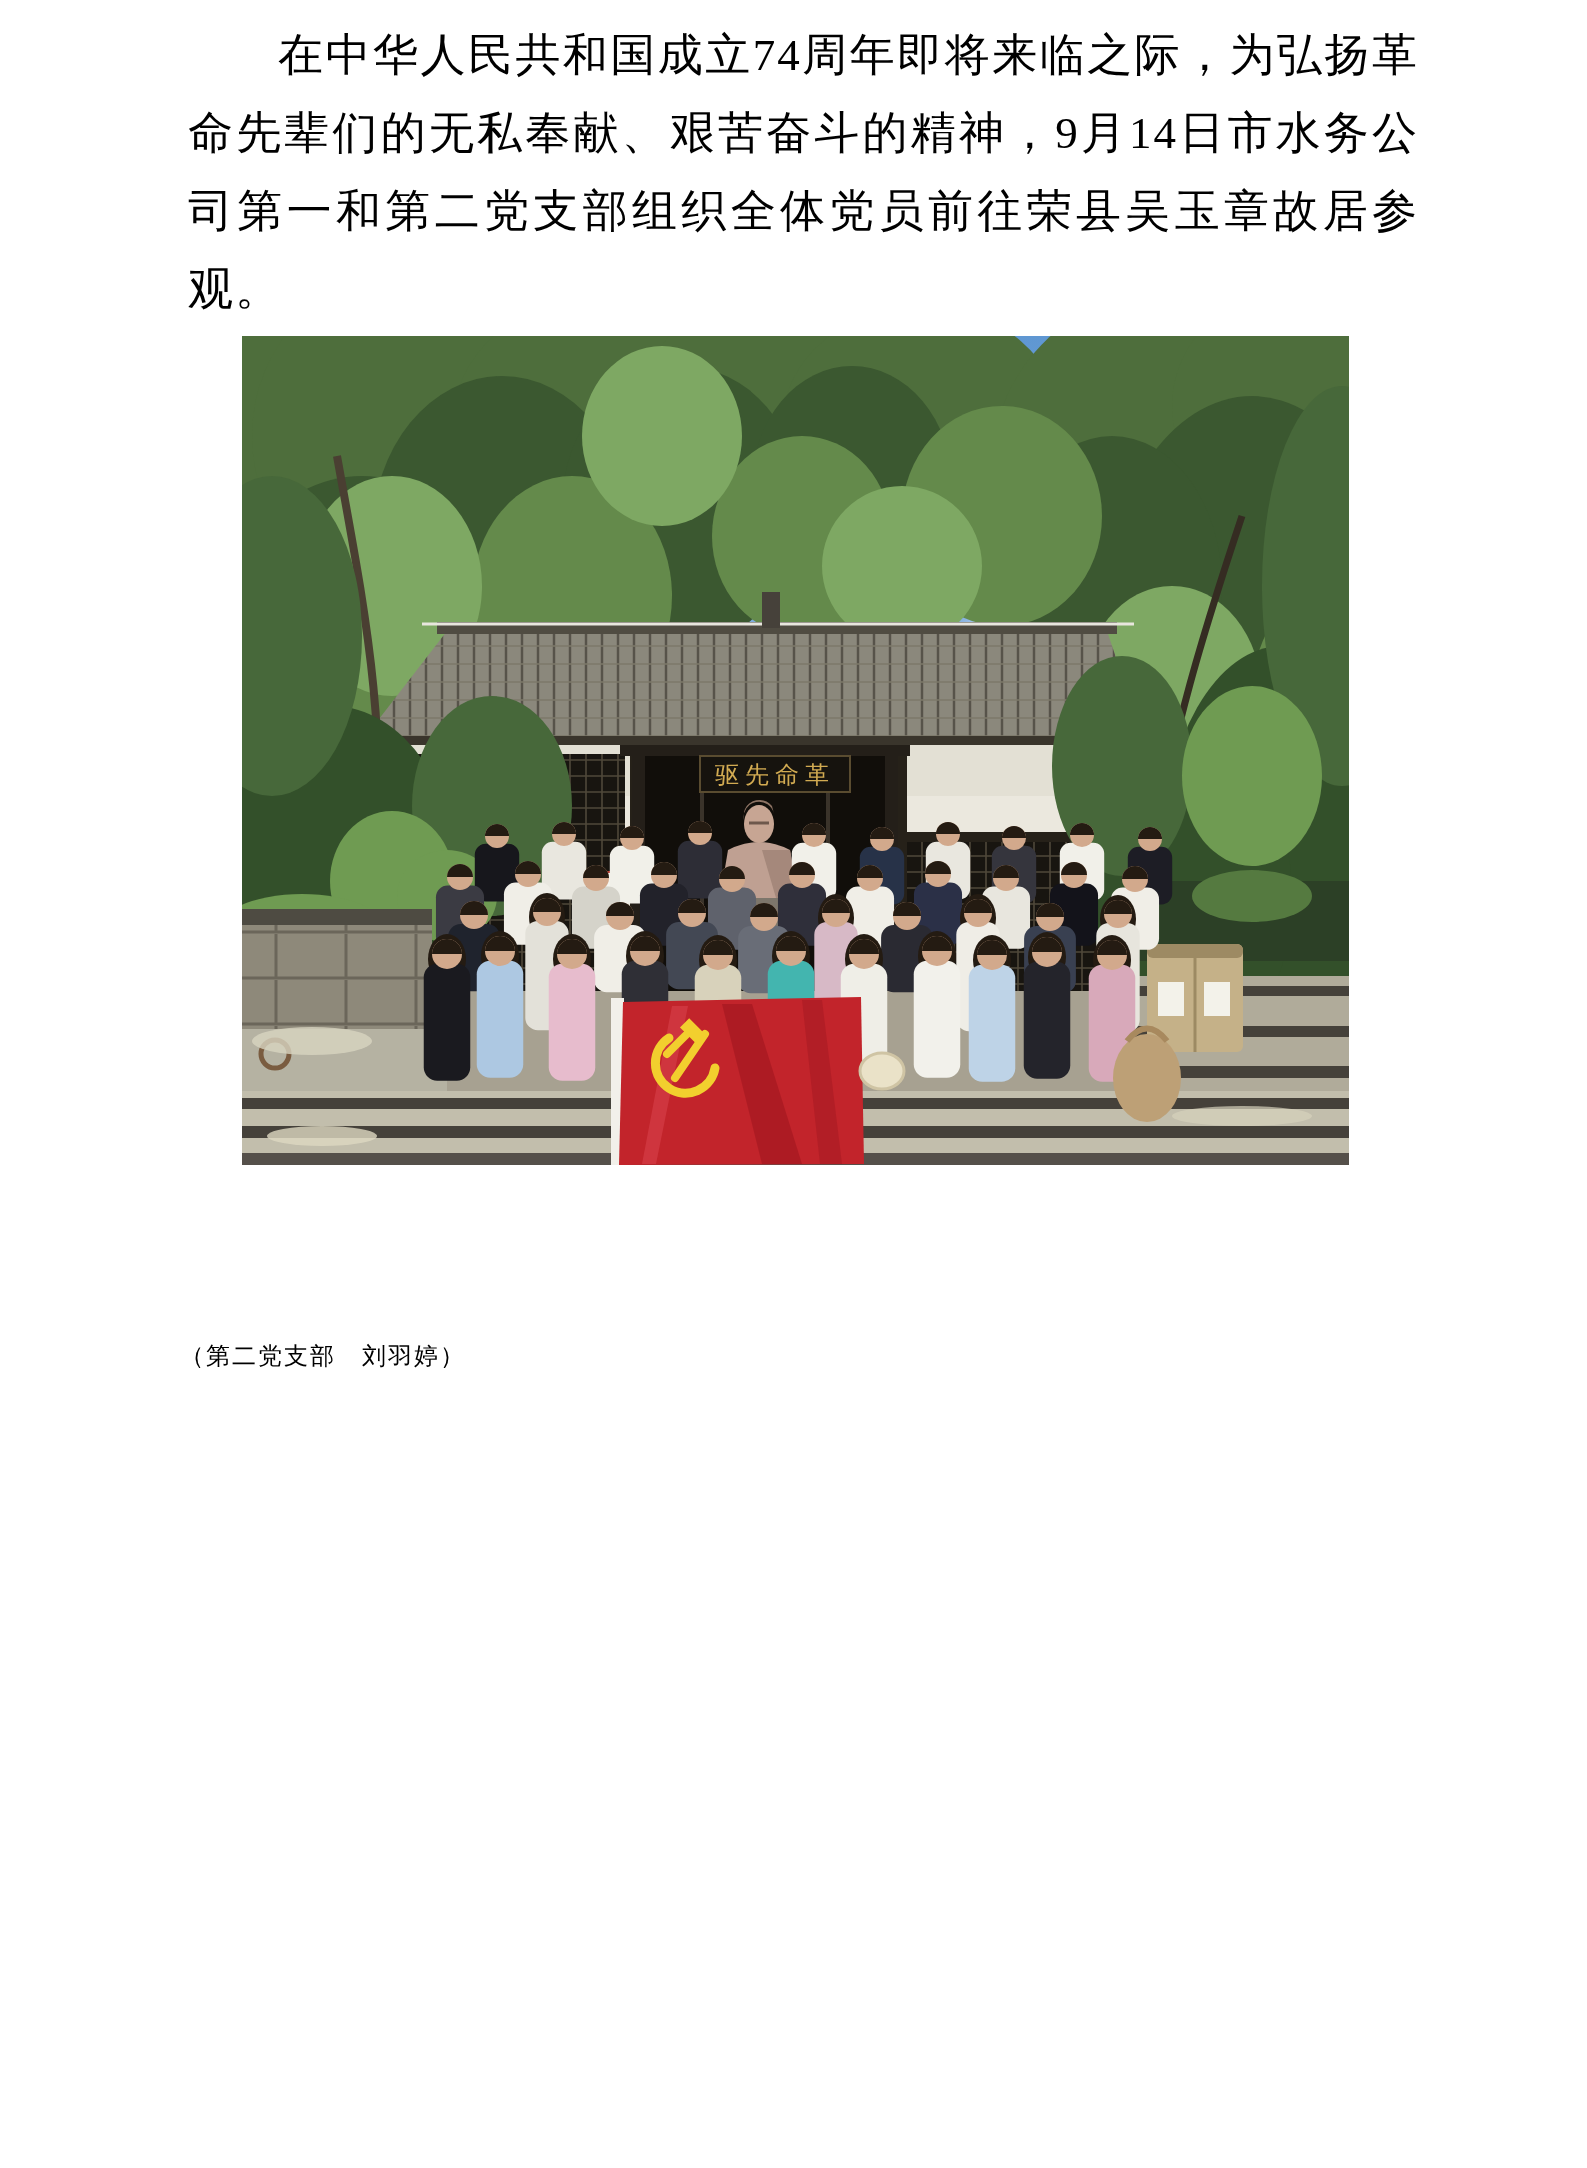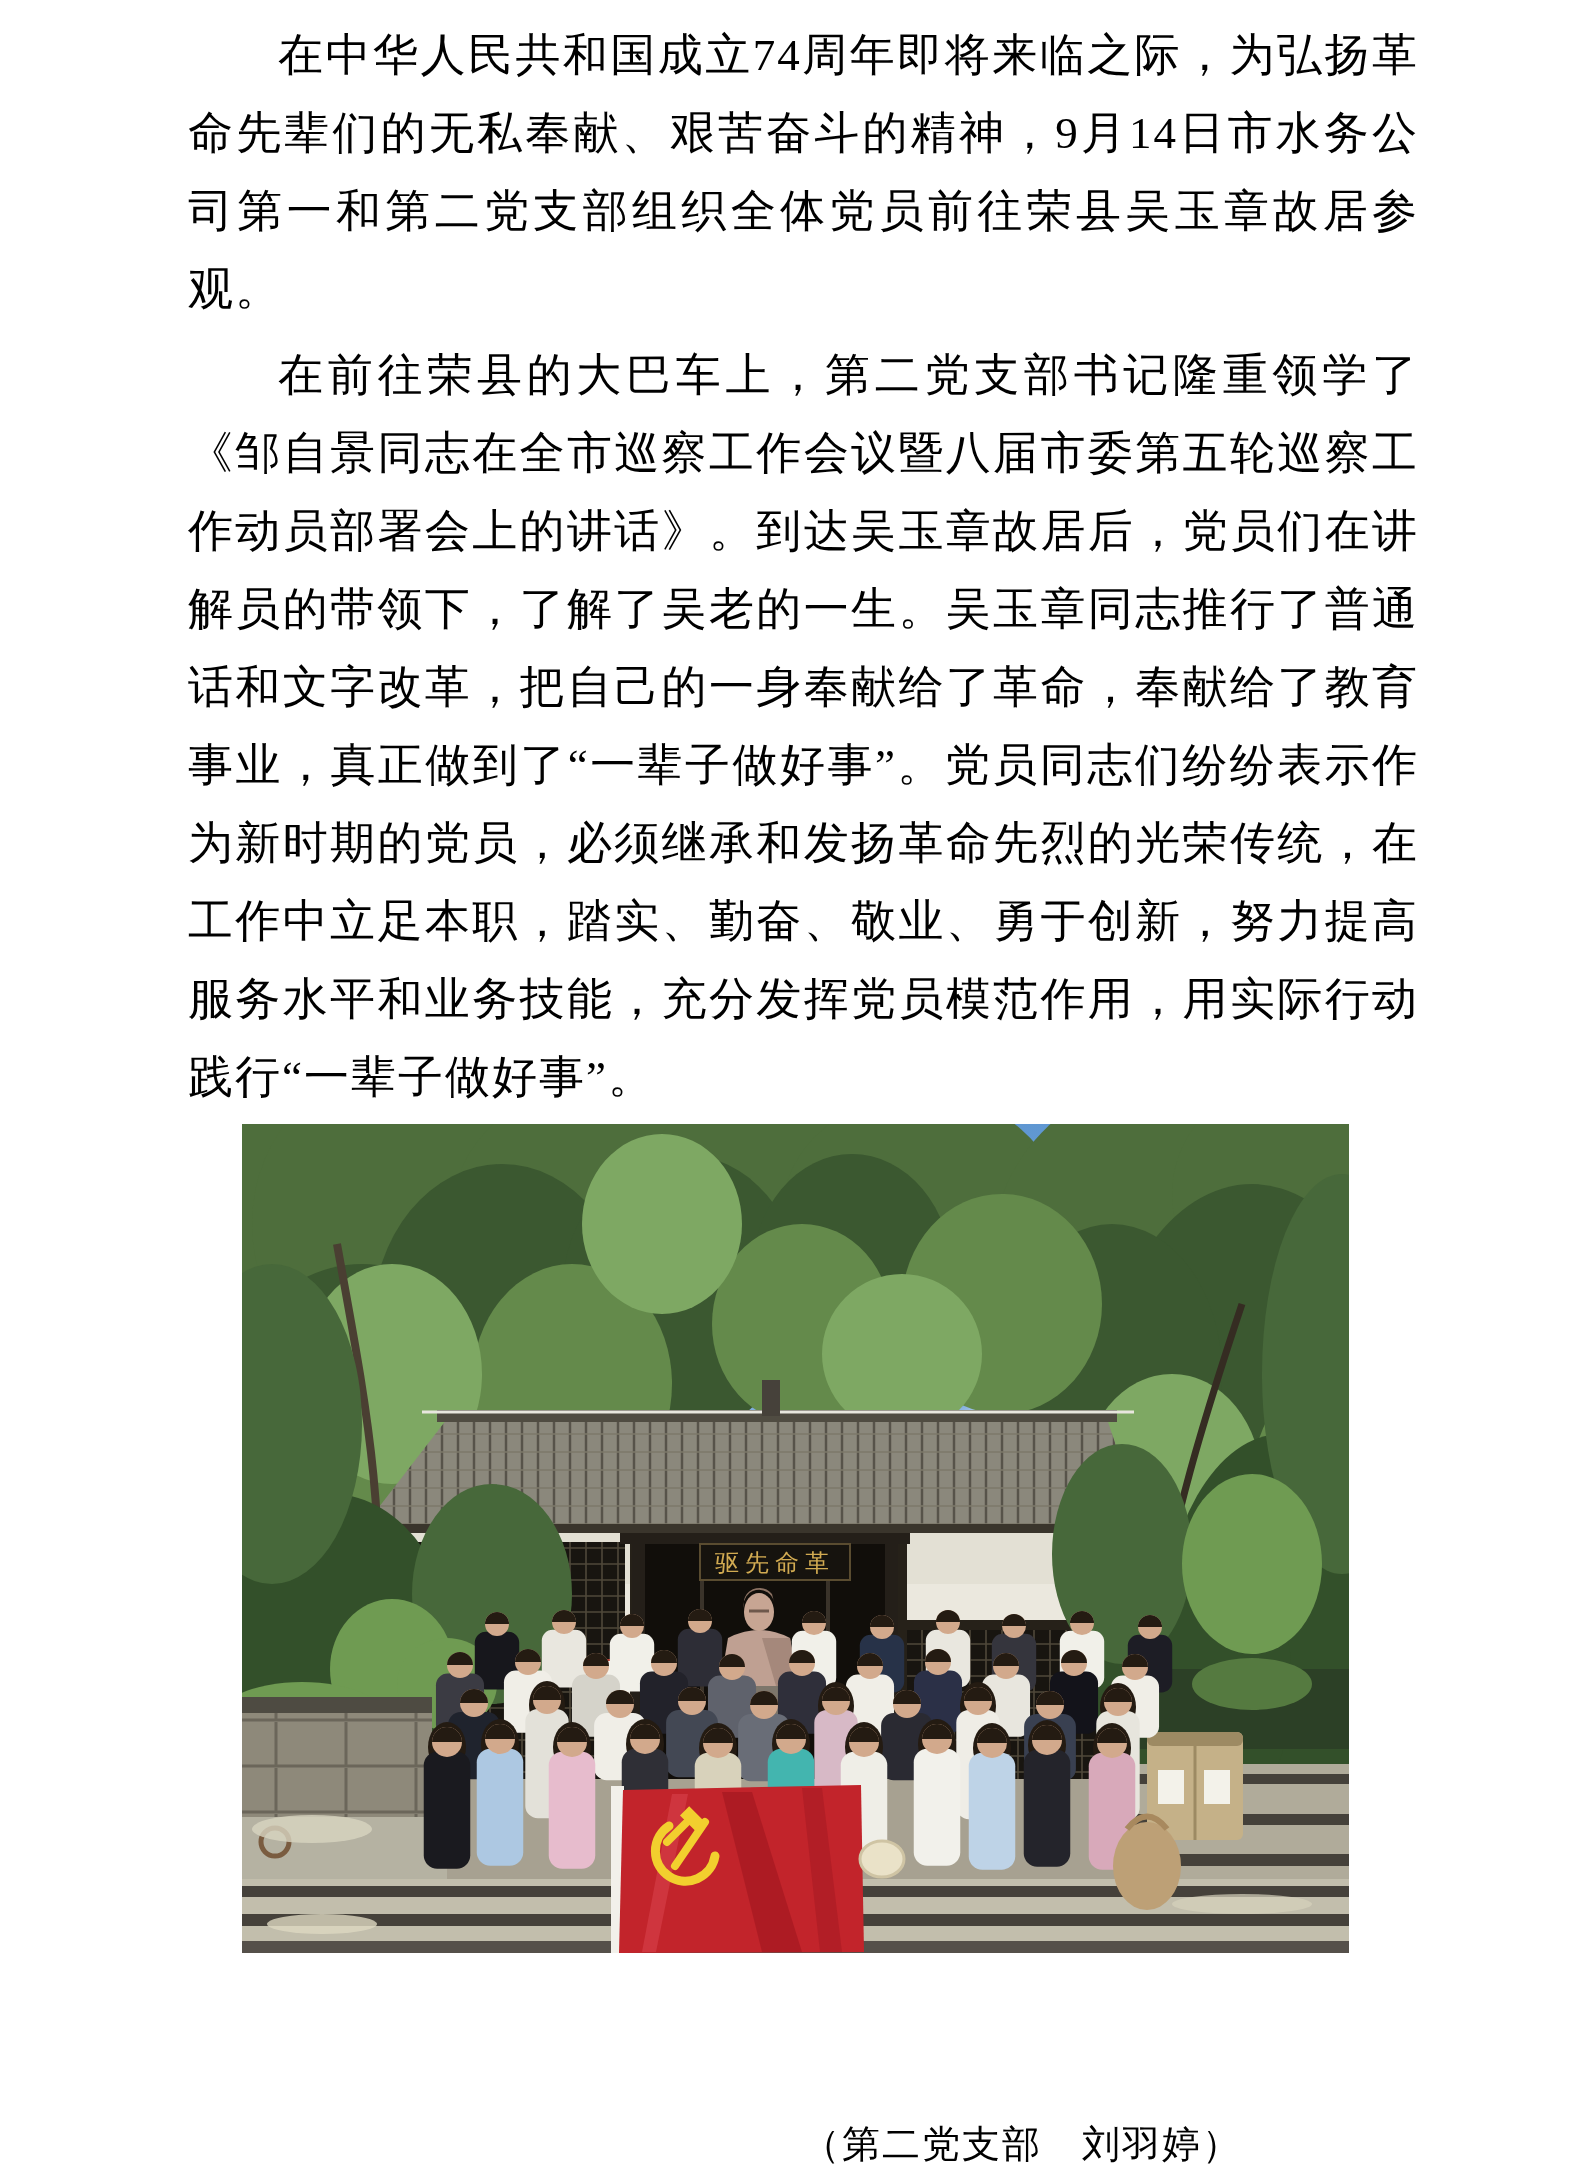--- a/index.html
+++ b/index.html
@@ -8,31 +8,30 @@
     font-family:"Liberation Serif","DejaVu Serif",serif;color:#000;
   }
   .content{padding:8px 160px 0 180px;}
   .para{
     margin:8px;font-size:45px;line-height:78px;letter-spacing:2px;
     text-align:justify;text-justify:inter-ideograph;text-indent:2em;
   }
   .photo-wrap{width:1107px;height:829px;margin:6px 0 0 62px;}
   .photo-wrap svg{display:block;}
   .attribution{
-    margin:152px 0 0 0;font-size:38px;line-height:78px;letter-spacing:2px;
-    text-align:right;padding-right:185px;
+    margin:152px 0 0 0;font-size:24px;line-height:78px;letter-spacing:2px;
+    padding-right:185px;
   }
 </style>
 </head>
 <body>
 
 <div class="content">
 
   <p class="para">在中华人民共和国成立74周年即将来临之际，为弘扬革命先辈们的无私奉献、艰苦奋斗的精神，9月14日市水务公司第一和第二党支部组织全体党员前往荣县吴玉章故居参观。</p>
-  <p class="para">在前往荣县的大巴车上，第二党支部书记隆重领学了《邹自景同志在全市巡察工作会议暨八届市委第五轮巡察工作动员部署会上的讲话》。到达吴玉章故居后，党员们在讲解员的带领下，了解了吴老的一生。吴玉章同志推行了普通话和文字改革，把自己的一身奉献给了革命，奉献给了教育事业，真正做到了“一辈子做好事”。党员同志们纷纷表示作为新时期的党员，必须继承和发扬革命先烈的光荣传统，在工作中立足本职，踏实、勤奋、敬业、勇于创新，努力提高服务水平和业务技能，充分发挥党员模范作用，用实际行动践行“一辈子做好事”。</p>
 
   <figure class="photo-wrap" style="margin:6px 0 0 62px;">
     <svg viewBox="0 0 1107 829" width="1107" height="829">
       <defs>
         <linearGradient id="skyg" x1="0" y1="0" x2="0" y2="1">
           <stop offset="0" stop-color="#5f97d2"></stop>
           <stop offset="0.6" stop-color="#8fb7e4"></stop>
           <stop offset="1" stop-color="#cfe2f2"></stop>
         </linearGradient>
         <pattern id="tiles" width="16" height="18" patternUnits="userSpaceOnUse">

